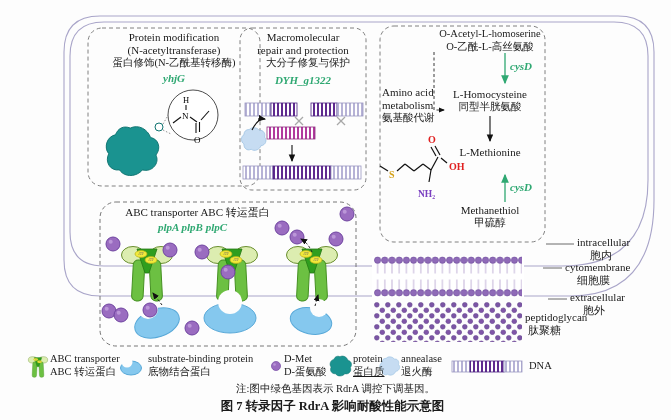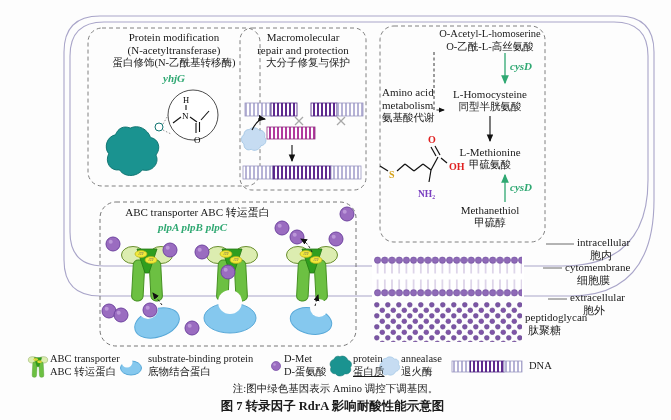--- a/index.html
+++ b/index.html
@@ -214,28 +214,28 @@
 </svg>
 
 <div class="lb c en" style="left:90px;top:31px;width:168px;">Protein modification</div>
 <div class="lb c en" style="left:90px;top:44px;width:168px;">(N-acetyltransferase)</div>
 <div class="lb c zh" style="left:88px;top:57px;width:172px;">蛋白修饰(N-乙酰基转移酶)</div>
 <div class="lb c g" style="left:90px;top:72px;width:168px;">yhjG</div>
 
 <div class="lb c en" style="left:240px;top:31px;width:126px;">Macromolecular</div>
 <div class="lb c en" style="left:240px;top:44px;width:126px;">repair and protection</div>
 <div class="lb c zh" style="left:245px;top:57px;width:126px;">大分子修复与保护</div>
+<div class="lb c g" style="left:240px;top:74px;width:126px;">DYH_g1322</div>
 
 <div class="lb c en" style="left:415px;top:28px;width:150px;font-size:10.5px;">O-Acetyl-L-homoserine</div>
 <div class="lb c zh" style="left:415px;top:41px;width:150px;">O-乙酰-L-高丝氨酸</div>
 <div class="lb g" style="left:510px;top:60px;">cysD</div>
 <div class="lb c en" style="left:415px;top:88px;width:150px;">L-Homocysteine</div>
 <div class="lb c zh" style="left:415px;top:101px;width:150px;">同型半胱氨酸</div>
 <div class="lb c en" style="left:415px;top:146px;width:150px;">L-Methionine</div>
-<div class="lb c zh" style="left:415px;top:159px;width:150px;">甲硫氨酸</div>
 <div class="lb g" style="left:510px;top:181px;">cysD</div>
 <div class="lb c en" style="left:415px;top:204px;width:150px;">Methanethiol</div>
 <div class="lb c zh" style="left:415px;top:217px;width:150px;">甲硫醇</div>
 <div class="lb en" style="left:382px;top:86px;">Amino acid</div>
 <div class="lb en" style="left:382px;top:99px;">metabolism</div>
 <div class="lb zh" style="left:382px;top:112px;">氨基酸代谢</div>
 
 <div class="lb c en" style="left:100px;top:206px;width:195px;">ABC transporter ABC 转运蛋白</div>
 <div class="lb c g" style="left:105px;top:221px;width:175px;">plpA plpB plpC</div>
 
@@ -253,16 +253,16 @@
 <div class="lb lg" style="left:148px;top:353px;">substrate-binding protein</div>
 <div class="lb lg" style="left:148px;top:366px;">底物结合蛋白</div>
 <div class="lb lg" style="left:284px;top:353px;">D-Met</div>
 <div class="lb lg" style="left:284px;top:366px;">D-蛋氨酸</div>
 <div class="lb lg" style="left:353px;top:353px;text-align:center;">protein</div>
 <div class="lb lg" style="left:353px;top:366px;text-decoration:underline;">蛋白质</div>
 <div class="lb lg" style="left:401px;top:353px;">annealase</div>
 <div class="lb lg" style="left:401px;top:366px;">退火酶</div>
 <div class="lb lg" style="left:529px;top:360px;">DNA</div>
 
-<div class="lb c note" style="left:0;top:383px;width:671px;">注:图中绿色基因表示 Amino 调控下调基因。</div>
+<div class="lb c note" style="left:0;top:383px;width:671px;">注:图中绿色基因表示 RdrA 调控下调基因。</div>
 <div class="lb c cap" style="left:0;top:399px;width:665px;">图 7  转录因子 RdrA 影响耐酸性能示意图</div>
 
 </div>
 
 </body></html>

